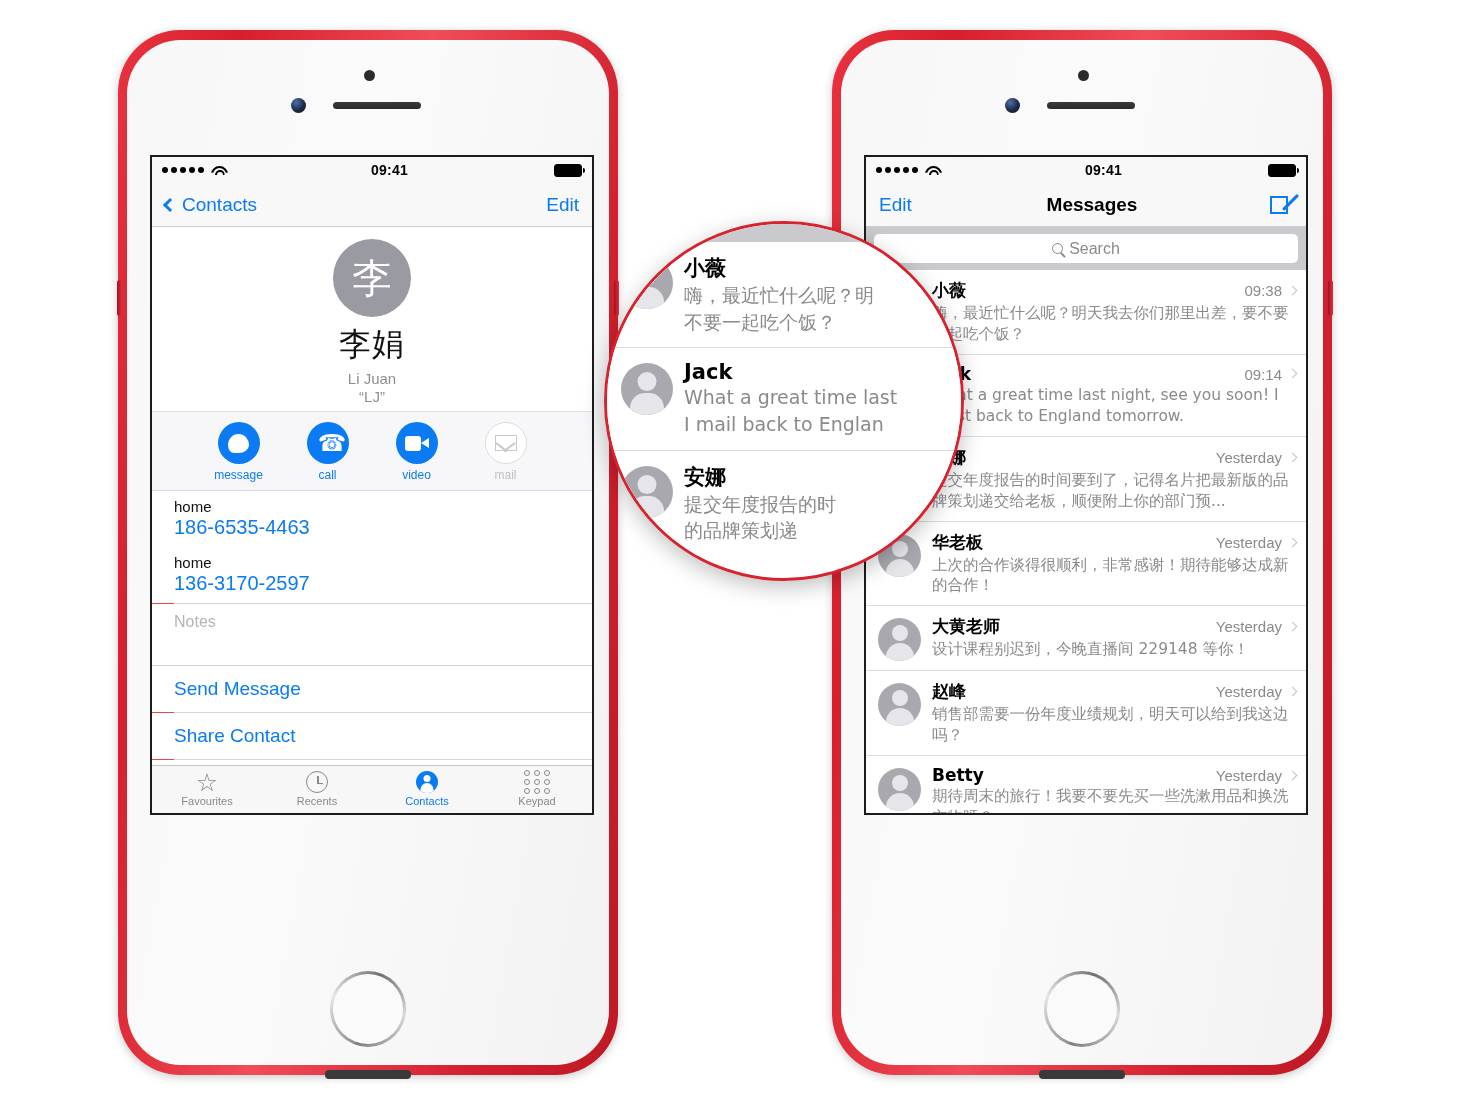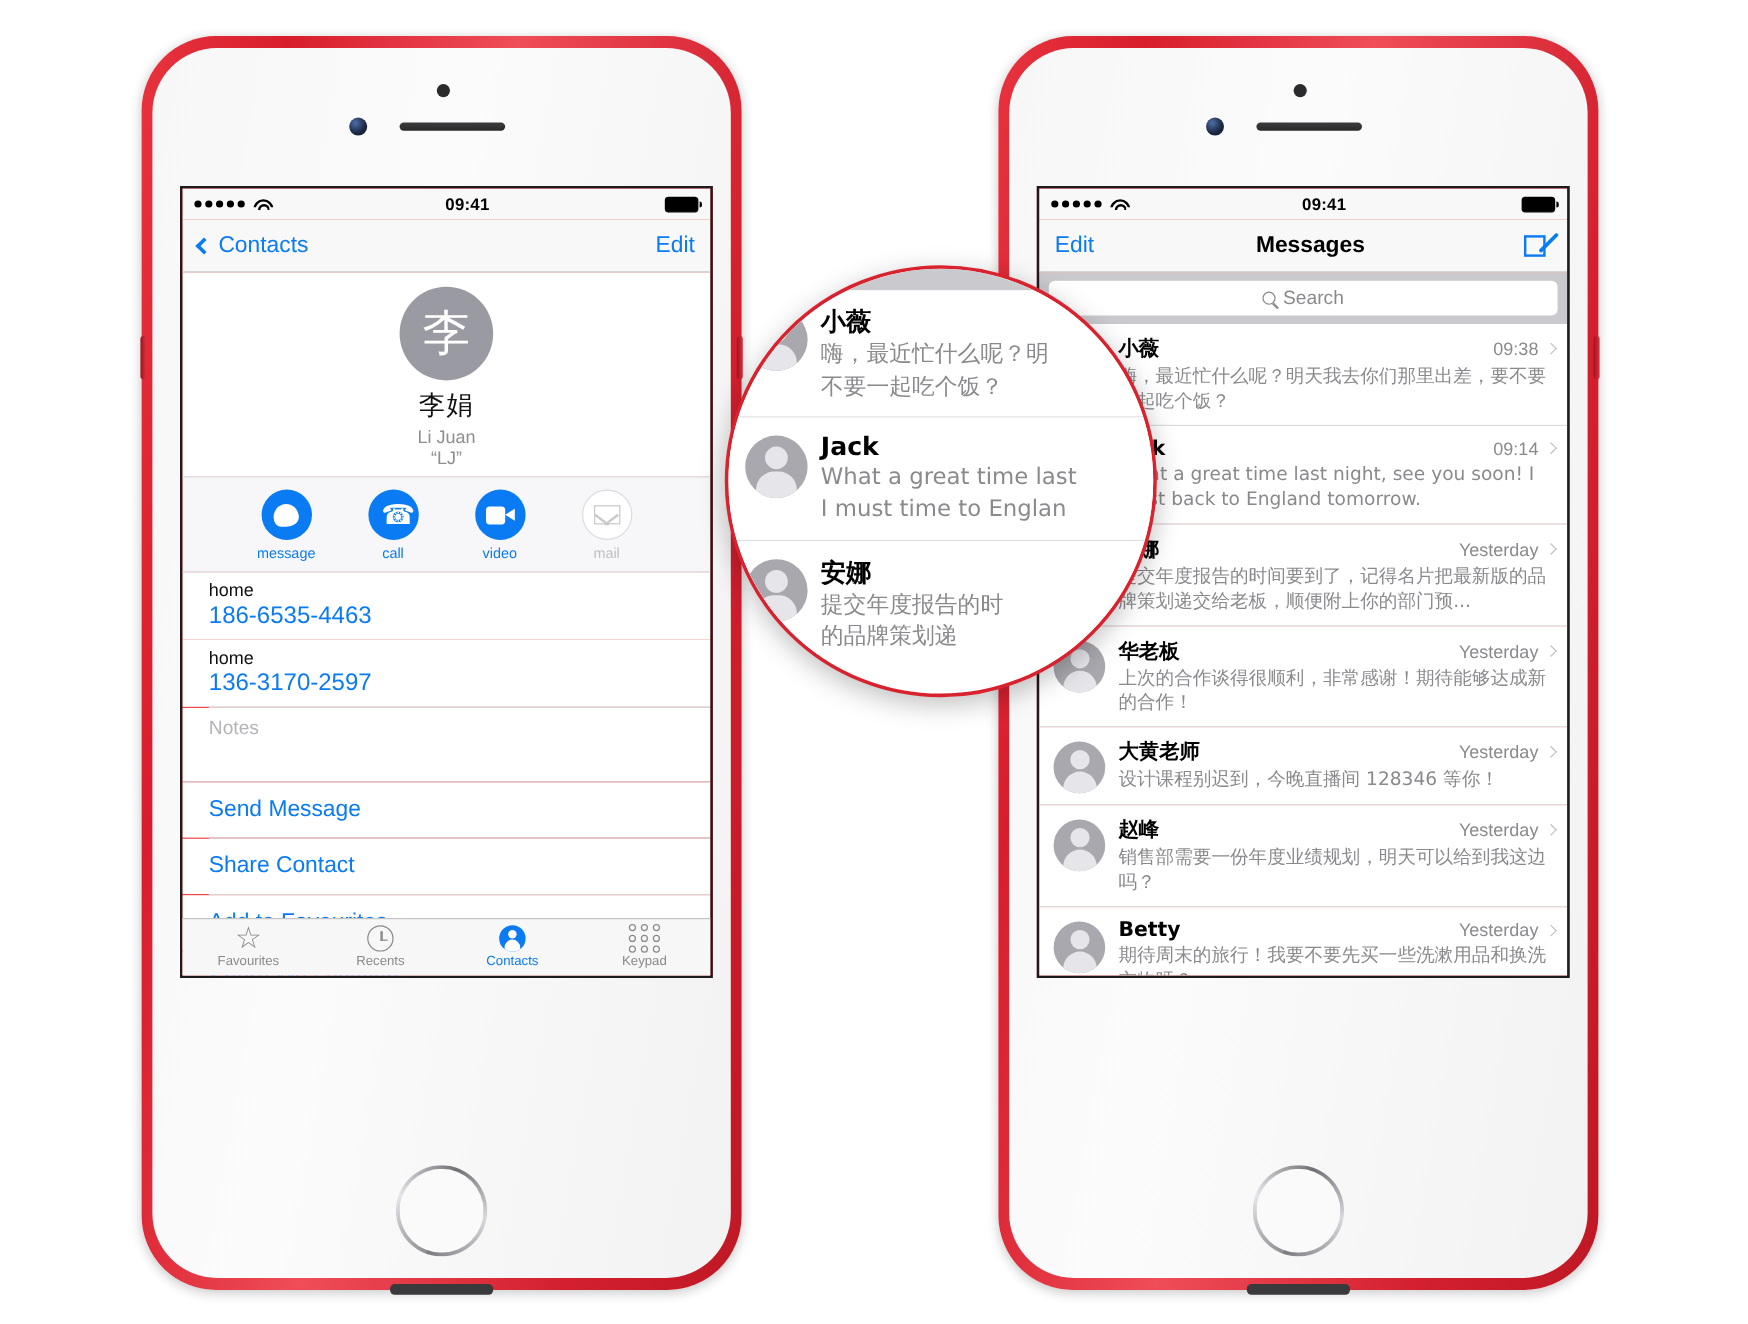--- a/index.html
+++ b/index.html
@@ -121,21 +121,21 @@
 
   
   .contact-hero { text-align: center; padding: 12px 0 6px; background: #fff; }
   .avatar-big {
     width: 78px; height: 78px; border-radius: 50%;
     background: #9a9aa2; margin: 0 auto 6px;
     display: flex; align-items: center; justify-content: center;
     color: #fff; font-size: 40px; line-height: 1;
     font-family: "DejaVu Sans", sans-serif;
   }
-  .c-name { font-size: 22px; color: #111; font-family: "DejaVu Sans", sans-serif; letter-spacing: 1px; }
+  .c-name { font-size: 32px; color: #111; font-family: "DejaVu Sans", sans-serif; letter-spacing: 1px; }
   .c-sub { font-size: 15px; color: #8e8e93; margin-top: 3px; }
   .c-nick { font-size: 15px; color: #8e8e93; margin-top: 1px; }
 
   .actions {
     display: flex; justify-content: center; gap: 27px;
     padding: 10px 0 8px; background: #f7f7fa;
     border-top: 1px solid #e3e3e6; border-bottom: 1px solid #d9d9dd;
   }
   .action { width: 62px; text-align: center; }
   .act-circle {
@@ -498,21 +498,21 @@
           </div>
         </div>
         <div class="msg-row">
           <div class="m-avatar"></div>
           <div class="m-body">
             <div class="m-top">
               <span class="m-name">大黄老师</span>
               <span class="m-time">Yesterday</span>
               <span class="m-chev"></span>
             </div>
-            <div class="m-prev">设计课程别迟到，今晚直播间 128346 等你！</div>
+            <div class="m-prev">设计课程别迟到，今晚直播间 229148 等你！</div>
           </div>
         </div>
         <div class="msg-row">
           <div class="m-avatar"></div>
           <div class="m-body">
             <div class="m-top">
               <span class="m-name">赵峰</span>
               <span class="m-time">Yesterday</span>
               <span class="m-chev"></span>
             </div>
@@ -550,21 +550,21 @@
         </div>
       </div>
 
       <div class="msg-row">
         <div class="m-avatar"></div>
         <div class="m-body">
           <div class="m-top">
             <span class="m-name">Jack</span>
           </div>
           <div class="m-prev">What a great time last</div>
-          <div class="m-prev">I must time to Englan</div>
+          <div class="m-prev">I mail back to Englan</div>
         </div>
       </div>
 
       <div class="msg-row" style="border-bottom:none;">
         <div class="m-avatar"></div>
         <div class="m-body">
           <div class="m-top">
             <span class="m-name">安娜</span>
           </div>
           <div class="m-prev">提交年度报告的时</div>

